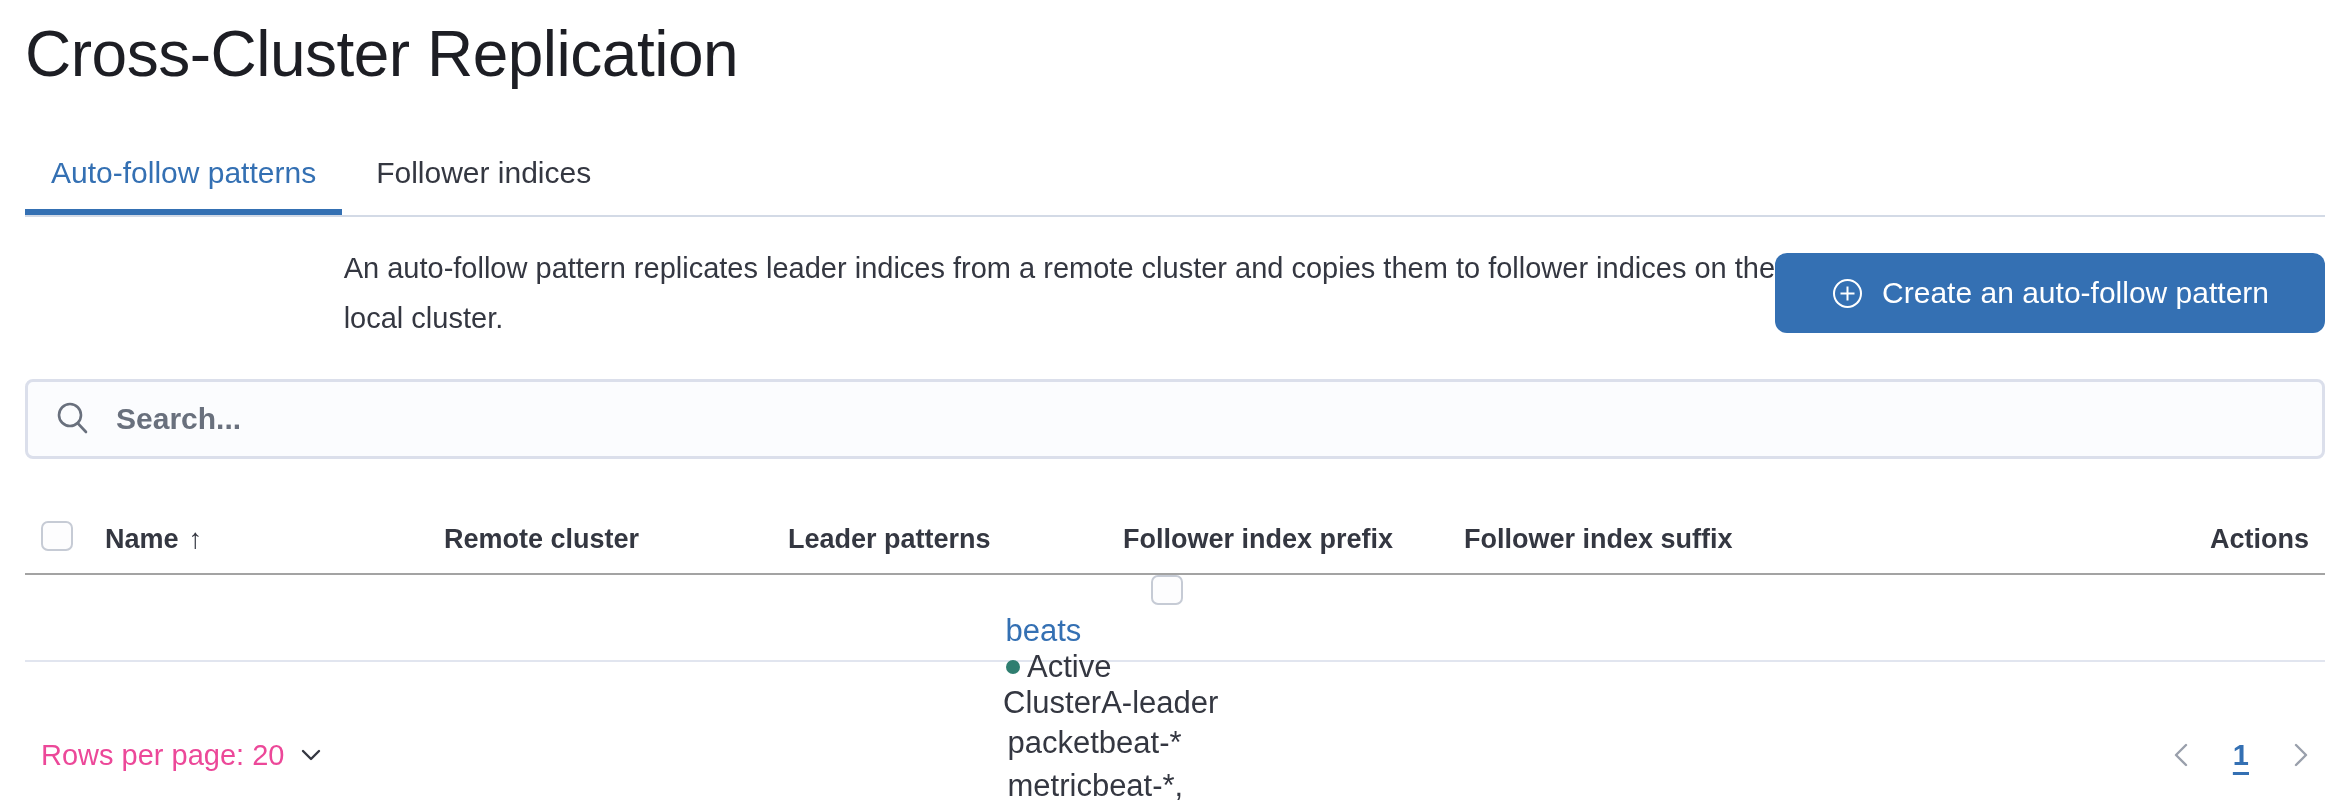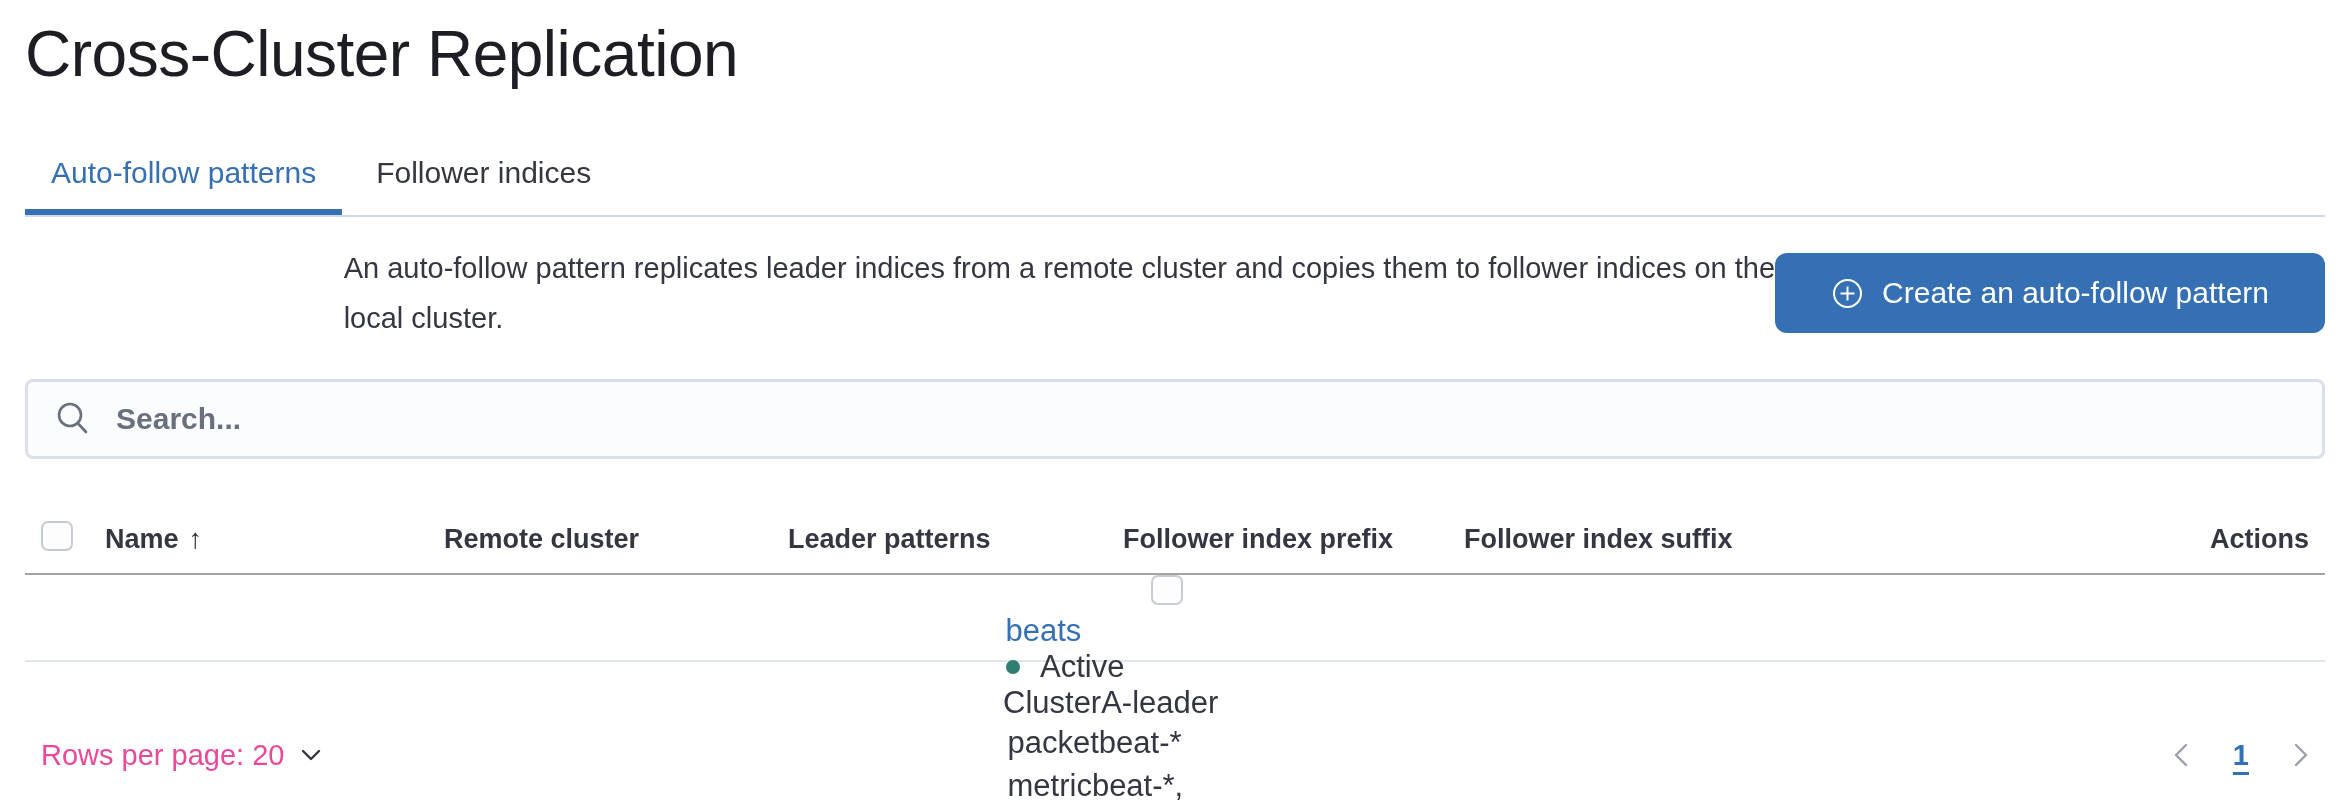--- a/index.html
+++ b/index.html
@@ -78,21 +78,21 @@
   .c5 { width: 341px; flex: none; }
   .c6 { width: 348px; flex: none; }
   .c7 { flex: 1; display: flex; justify-content: flex-end; padding-right: 16px; }
   .checkbox {
     display: inline-block; width: 32px; height: 30px;
     border: 2px solid #c6cbd5; border-radius: 7px; background: #fdfdfe;
     cursor: pointer;
   }
   .sort-arrow { font-weight: 400; font-size: 28px; margin-left: 10px; }
   .link { color: #3470b3; text-decoration: none; cursor: pointer; }
-  .status-cell { display: flex; align-items: center; gap: 20px; }
+  .status-cell { display: flex; align-items: center; gap: 7px; }
   .dot { width: 14px; height: 14px; border-radius: 50%; background: #2f7e70; flex: none; }
   .two-line { line-height: 43px; }
   .actions-btn {
     display: flex; gap: 5px; background: none; border: none; cursor: pointer; padding: 6px;
   }
   .actions-btn i { display: block; width: 11px; height: 11px; border: 2px solid #6b7077; }
 
   
   .footer-row {
     position: absolute; left: 25px; right: 11px; top: 712px; height: 86px;

